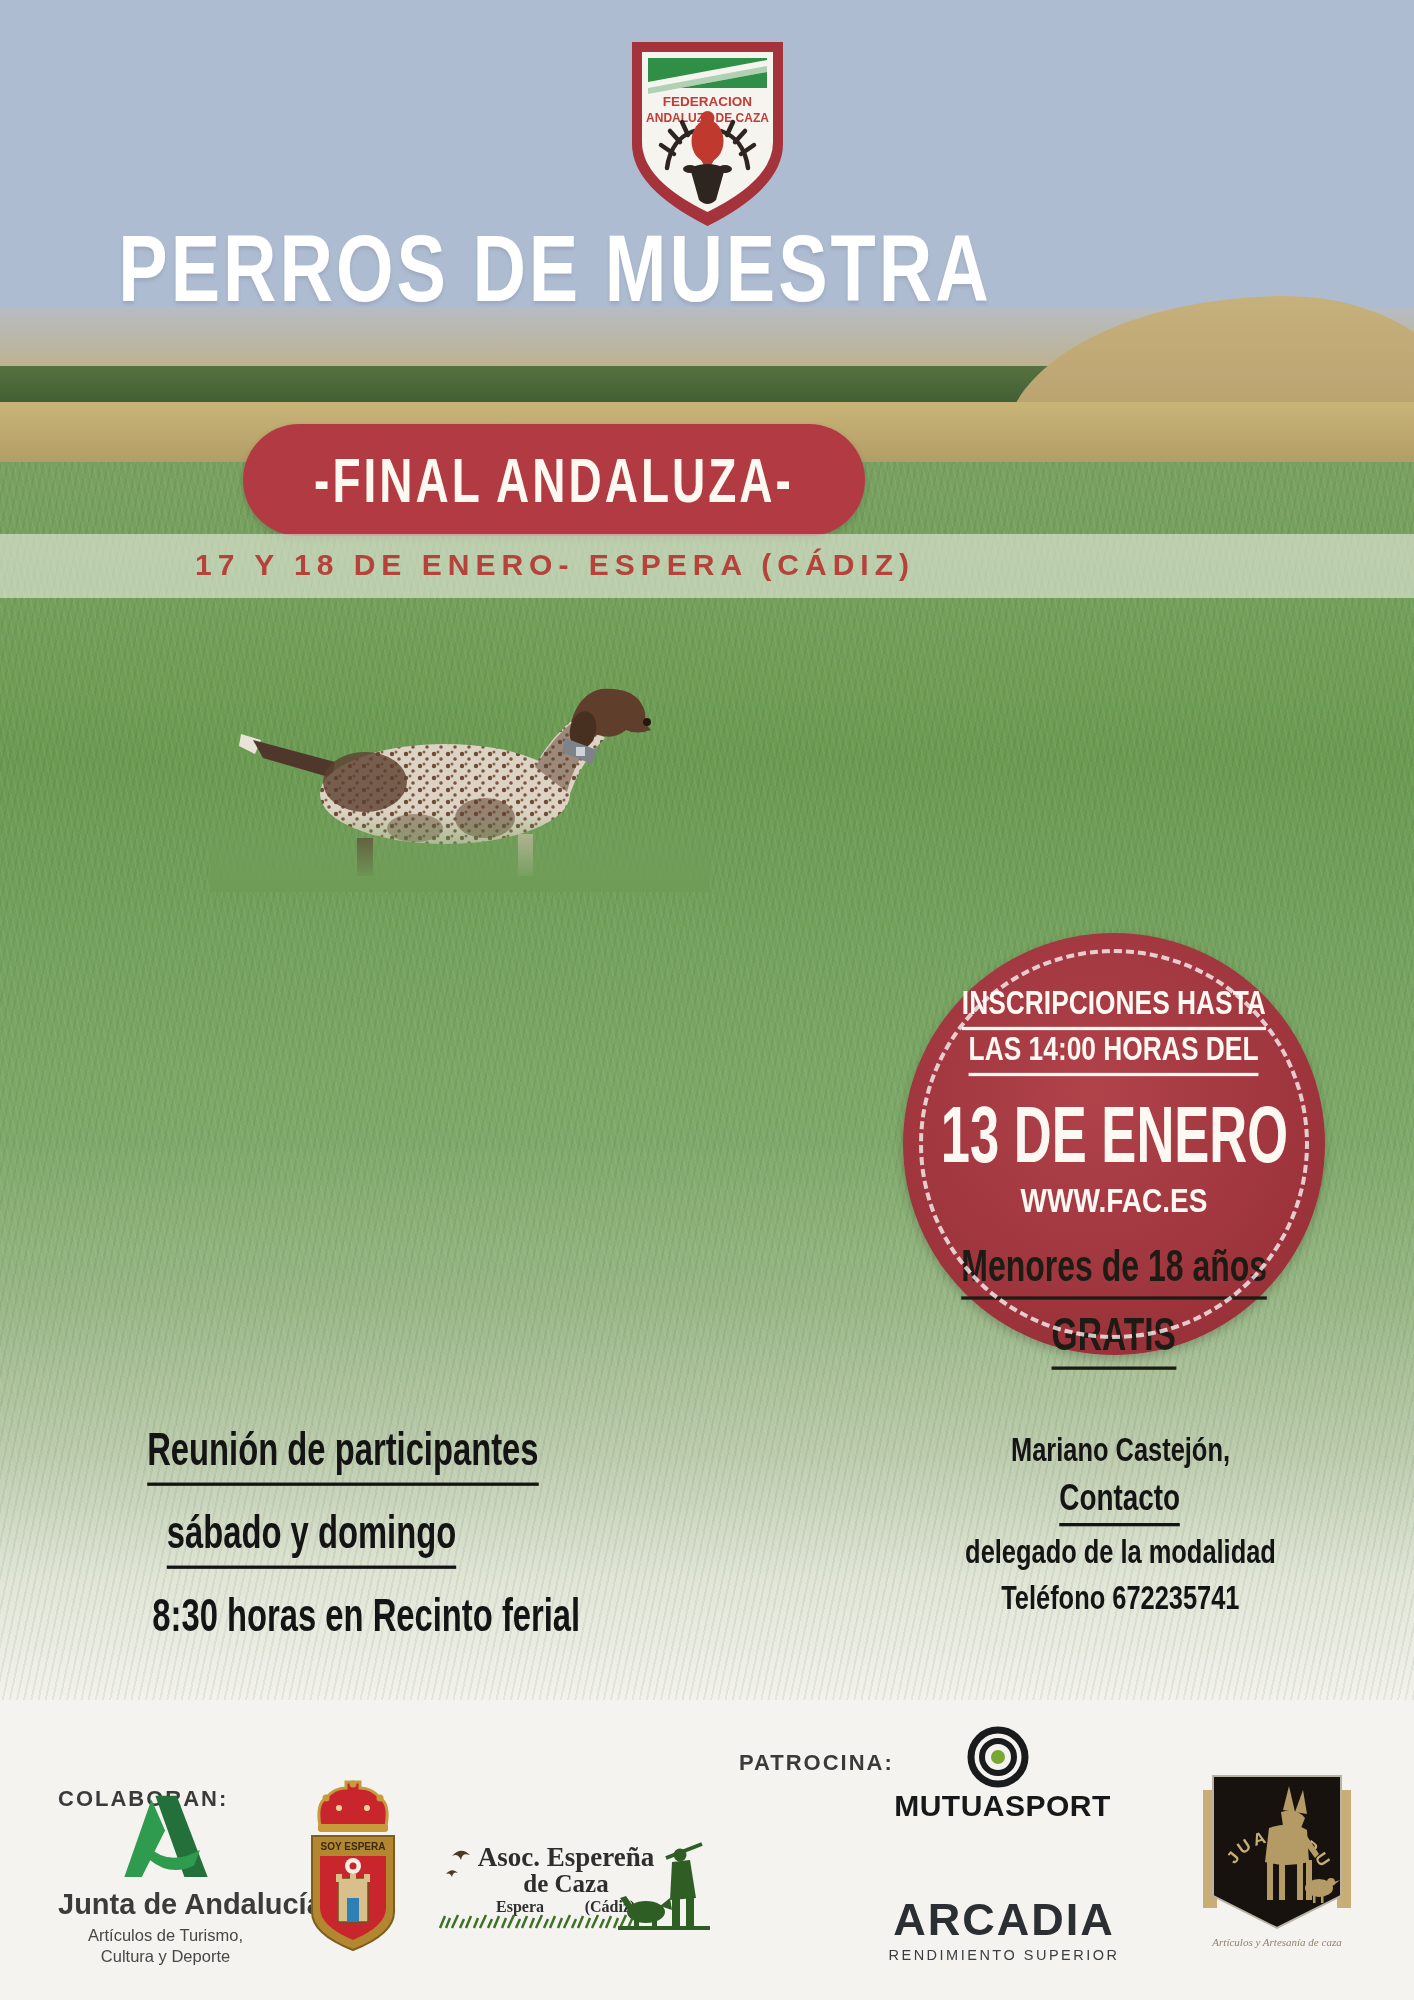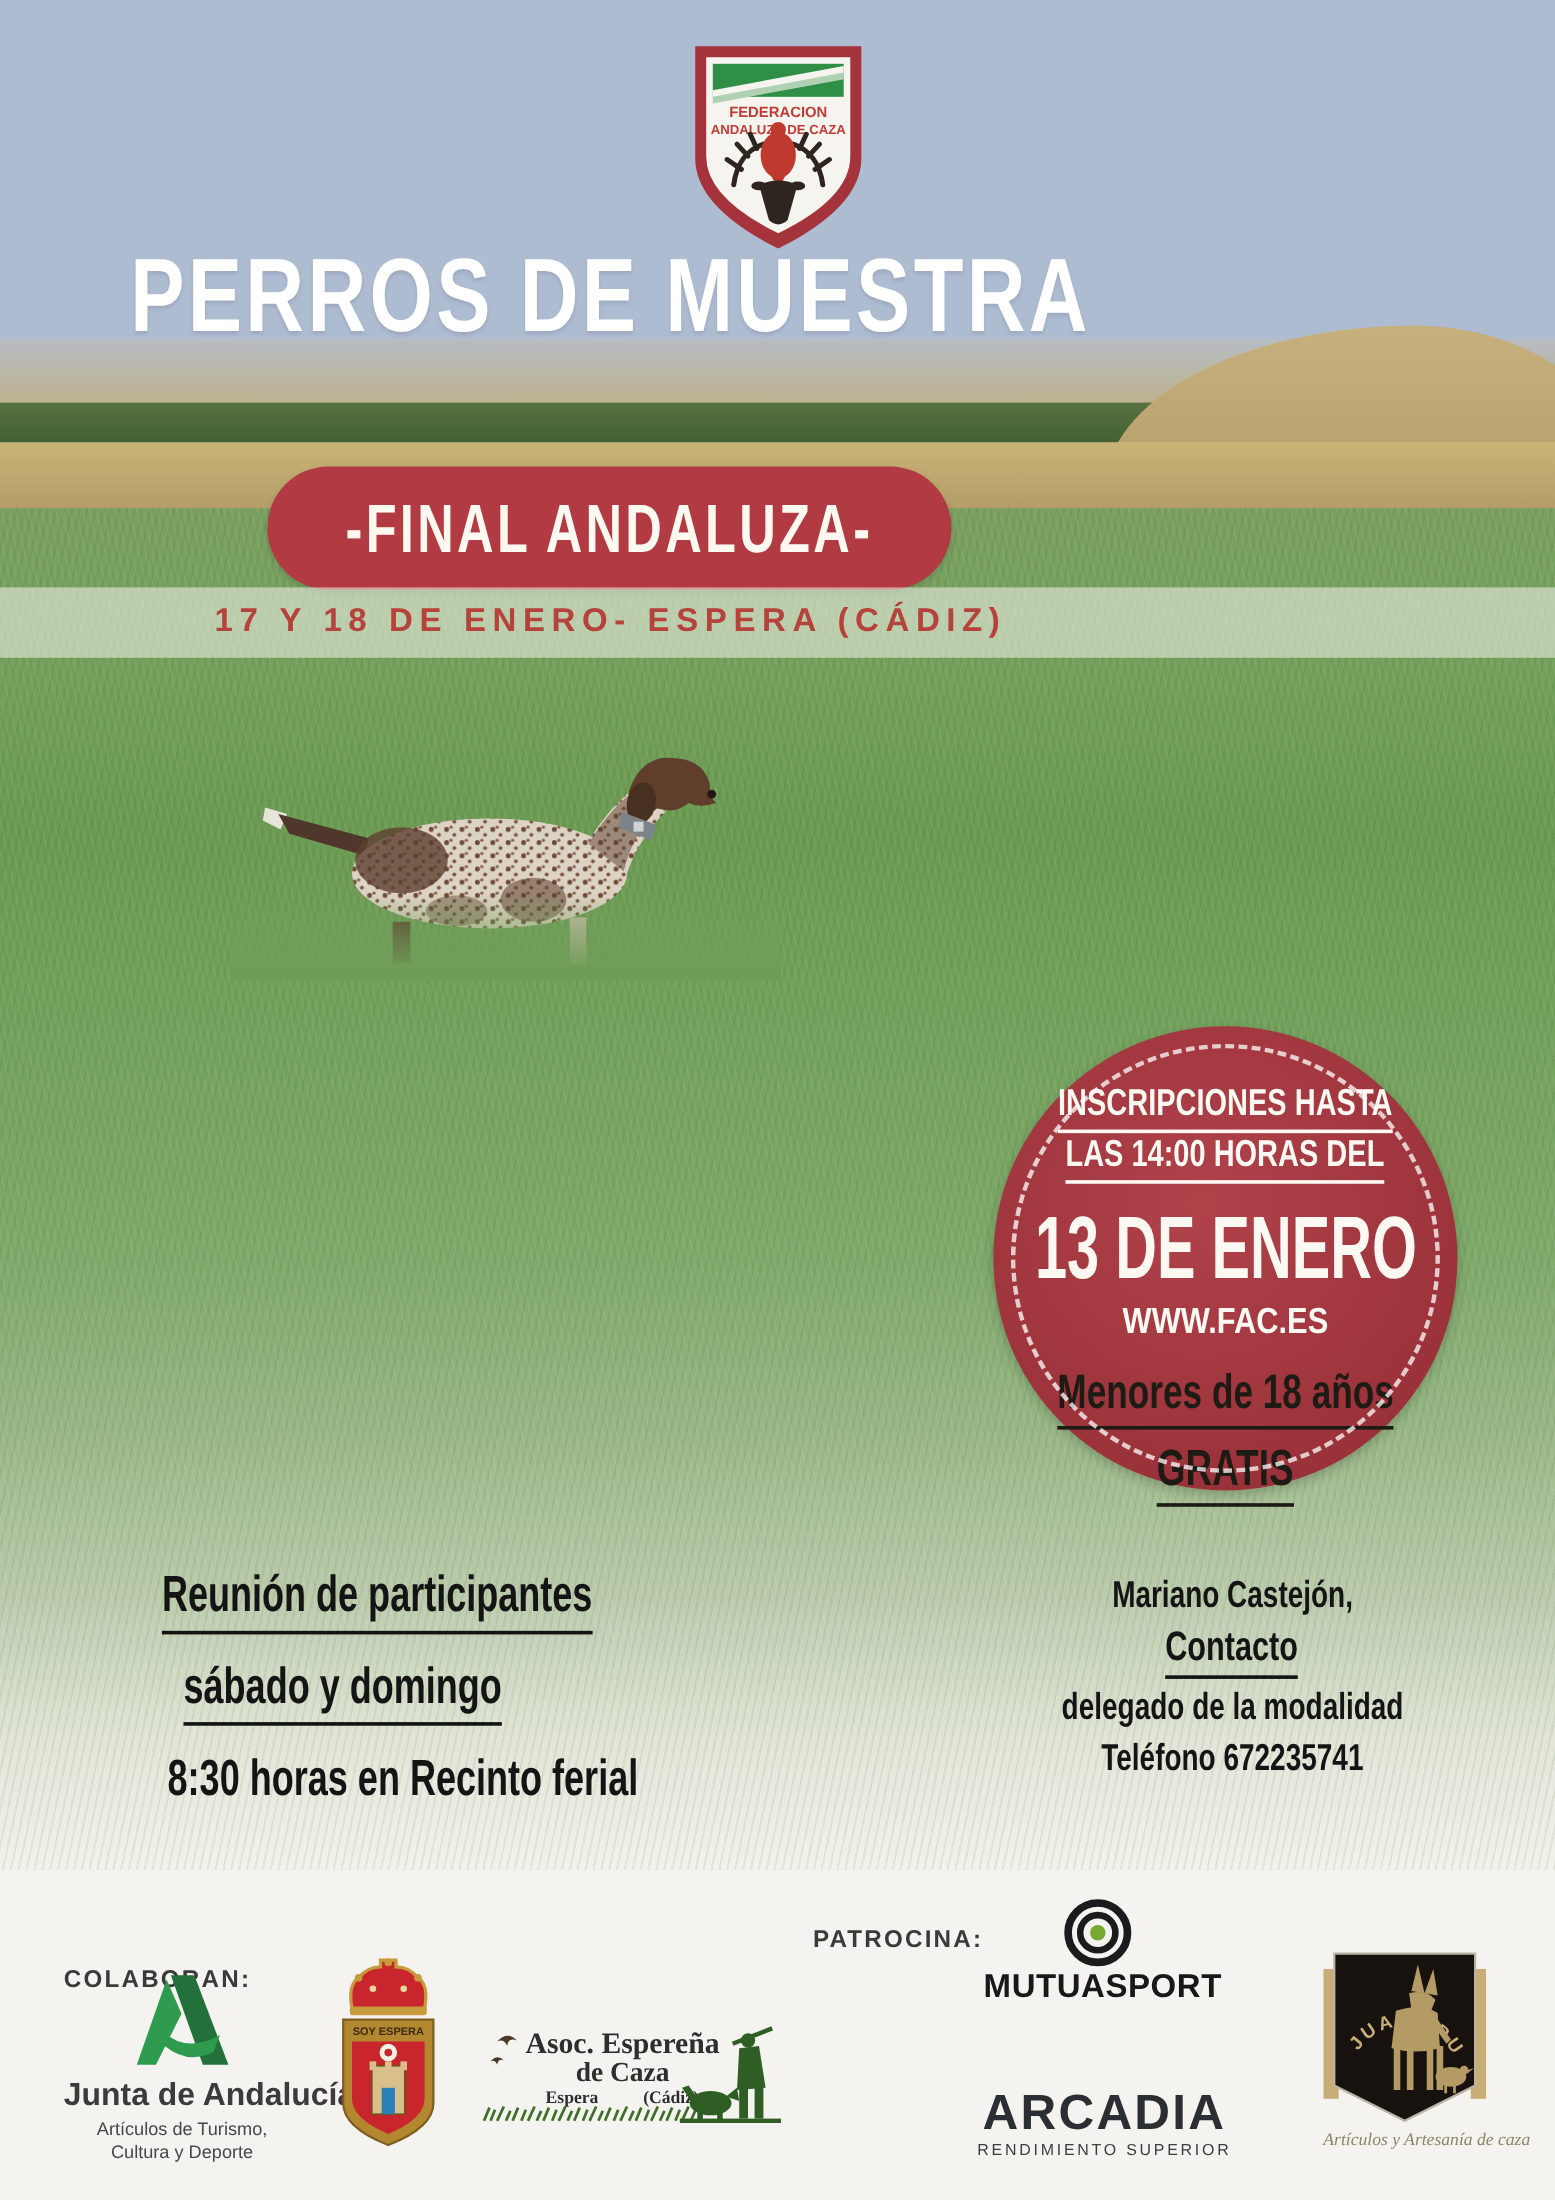--- a/index.html
+++ b/index.html
@@ -91,21 +91,21 @@
   .junta .jdept{font-size:16.5px;color:#474746;line-height:21px;margin-top:4px;}
   .crest{position:absolute;left:306px;top:1774px;width:94px;height:182px;}
   .asoc{position:absolute;left:438px;top:1840px;width:272px;}
   .mutua-logo{position:absolute;left:966px;top:1725px;width:64px;height:64px;}
   .mutua-name{position:absolute;left:880px;top:1789px;width:245px;text-align:center;
           font-size:30px;font-weight:800;letter-spacing:.5px;color:#17181a;}
   .arcadia{position:absolute;left:878px;top:1894px;width:252px;text-align:center;}
   .arcadia .aname{font-size:45px;font-weight:800;letter-spacing:2px;color:#2b2e32;white-space:nowrap;}
   .arcadia .atag{font-size:14.5px;letter-spacing:2.5px;color:#3a3d41;margin-top:1px;}
   .jpulio{position:absolute;left:1203px;top:1770px;width:148px;text-align:center;}
-  .jpulio .jtag{font-family:"Liberation Serif",serif;font-style:italic;font-size:16px;
+  .jpulio .jtag{font-family:"Liberation Serif",serif;font-style:italic;font-size:11px;
           color:#8e8566;margin-top:2px;white-space:nowrap;}
 </style>
 </head>
 <body>
 
 <div class="poster">
 
   <div class="sky"></div>
   <div class="hillband"></div>
   <div class="greenstrip"></div>

